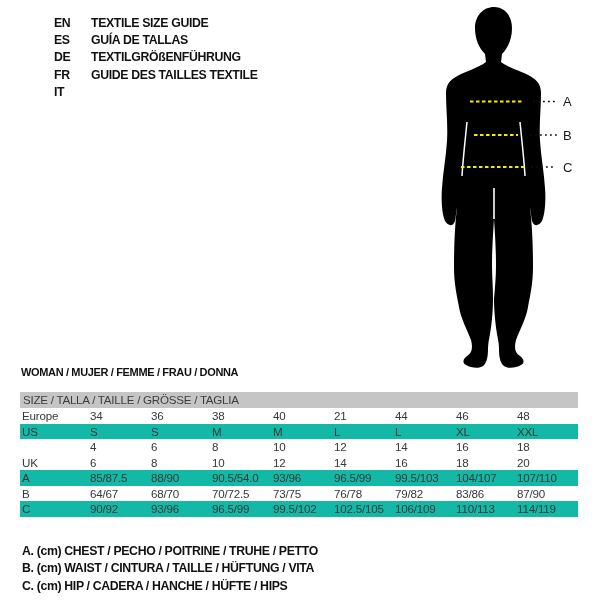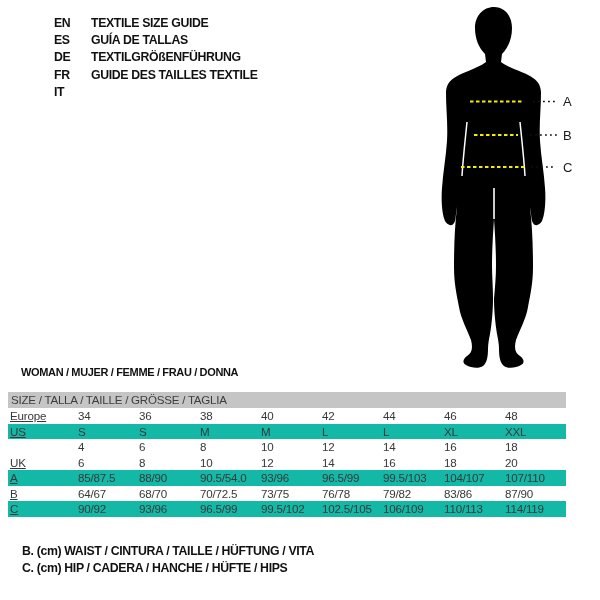--- a/index.html
+++ b/index.html
@@ -9,27 +9,27 @@
   .lang-list{position:absolute;left:22px;top:14px;}
   .lang-row{display:flex;height:17.3px;align-items:center;}
   .lang-code{width:37px;font-size:12.3px;font-weight:700;letter-spacing:-0.35px;padding-left:32px;}
   .lang-text{font-size:12.3px;font-weight:700;letter-spacing:-0.35px;white-space:nowrap;}
   
   .figure-wrap{position:absolute;left:430px;top:4px;width:150px;height:368px;}
   
   .section-title{position:absolute;left:21px;top:366px;font-size:11px;font-weight:700;
                  letter-spacing:-0.35px;white-space:nowrap;}
   
-  .size-table{position:absolute;left:8px;top:392px;width:558px;}
+  .size-table{position:absolute;left:20px;top:392px;width:558px;}
   .thead{height:16px;line-height:16px;background:#c5c5c5;color:#3d3d3d;
          font-size:11.6px;letter-spacing:-0.25px;padding-left:3px;box-sizing:border-box;}
   .trow{display:grid;grid-template-columns:70px repeat(8,61px);height:15.5px;
         line-height:15.5px;font-size:11.6px;color:#383838;letter-spacing:-0.2px;}
   .trow.shaded{background:#14b8a6;}
-  .tlabel{text-align:left;padding-left:2px;text-decoration:underline;}
+  .tlabel{text-align:left;padding-left:2px;}
   .tcell{text-align:left;}
   
   .legend{position:absolute;left:22px;top:543px;}
   .legend-row{height:17.4px;line-height:17.4px;font-size:12.3px;font-weight:700;
               letter-spacing:-0.35px;white-space:nowrap;}
 </style>
 </head>
 <body>
 
 <div class="canvas">
@@ -126,21 +126,21 @@
 
   <div class="size-table">
     <div class="thead">SIZE / TALLA / TAILLE / GRÖSSE / TAGLIA</div>
 
     <div class="trow">
       <span class="tlabel">Europe</span>
       <span class="tcell">34</span>
       <span class="tcell">36</span>
       <span class="tcell">38</span>
       <span class="tcell">40</span>
-      <span class="tcell">42</span>
+      <span class="tcell">21</span>
       <span class="tcell">44</span>
       <span class="tcell">46</span>
       <span class="tcell">48</span>
     </div>
 
     <div class="trow shaded">
       <span class="tlabel">US</span>
       <span class="tcell">S</span>
       <span class="tcell">S</span>
       <span class="tcell">M</span>
@@ -206,17 +206,18 @@
       <span class="tcell">96.5/99</span>
       <span class="tcell">99.5/102</span>
       <span class="tcell">102.5/105</span>
       <span class="tcell">106/109</span>
       <span class="tcell">110/113</span>
       <span class="tcell">114/119</span>
     </div>
   </div>
 
   <div class="legend">
+    <div class="legend-row">A. (cm) CHEST / PECHO / POITRINE / TRUHE / PETTO</div>
     <div class="legend-row">B. (cm) WAIST / CINTURA / TAILLE / HÜFTUNG / VITA</div>
     <div class="legend-row">C. (cm) HIP / CADERA / HANCHE / HÜFTE / HIPS</div>
   </div>
 
 </div>
 
 </body></html>

